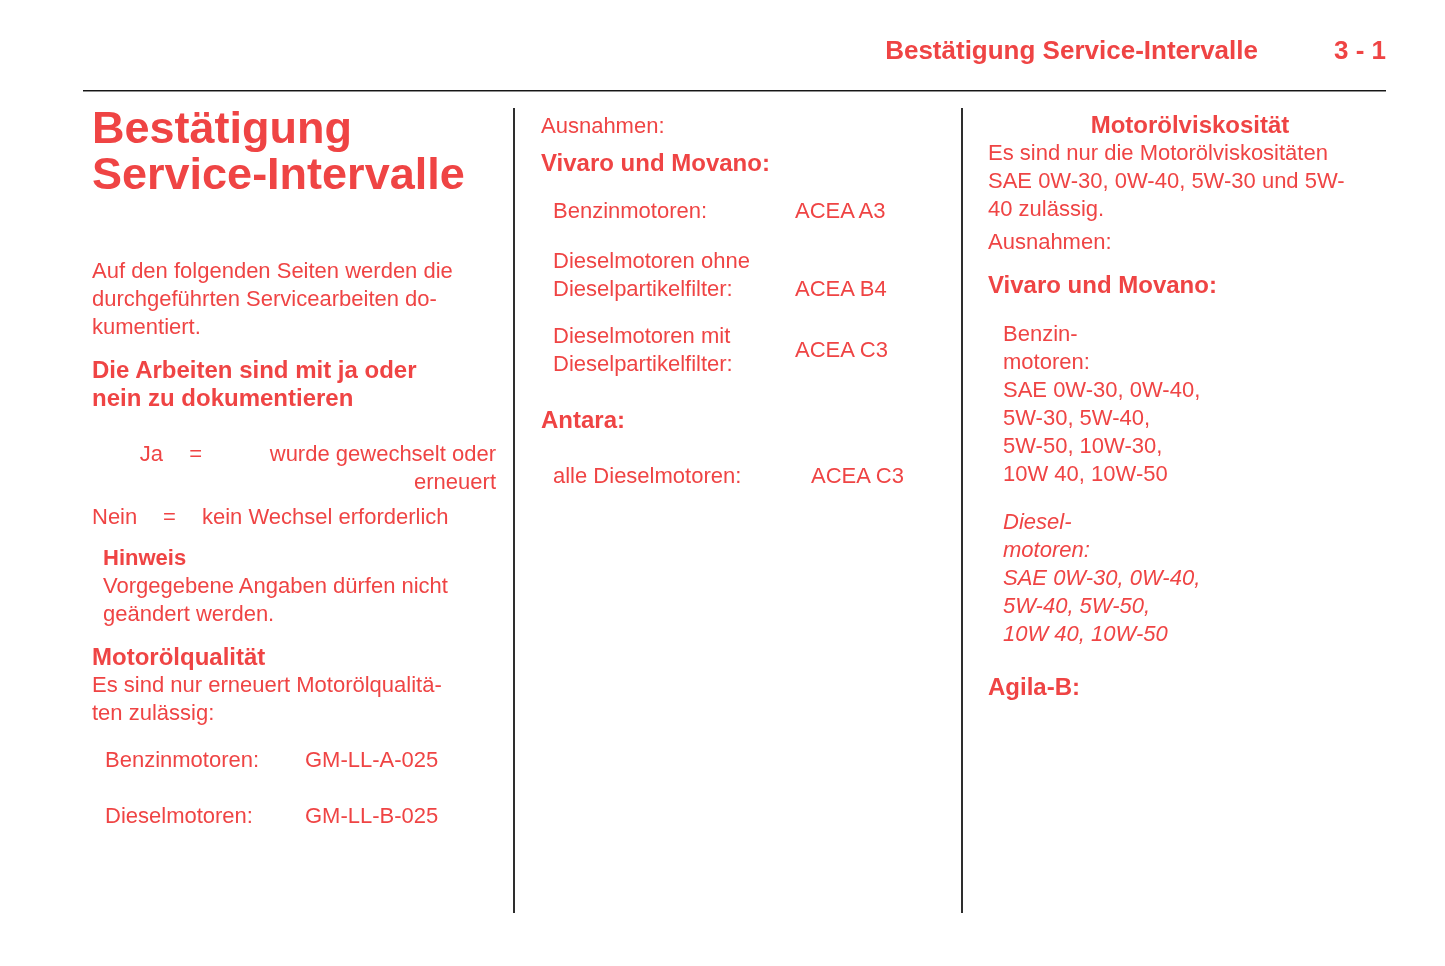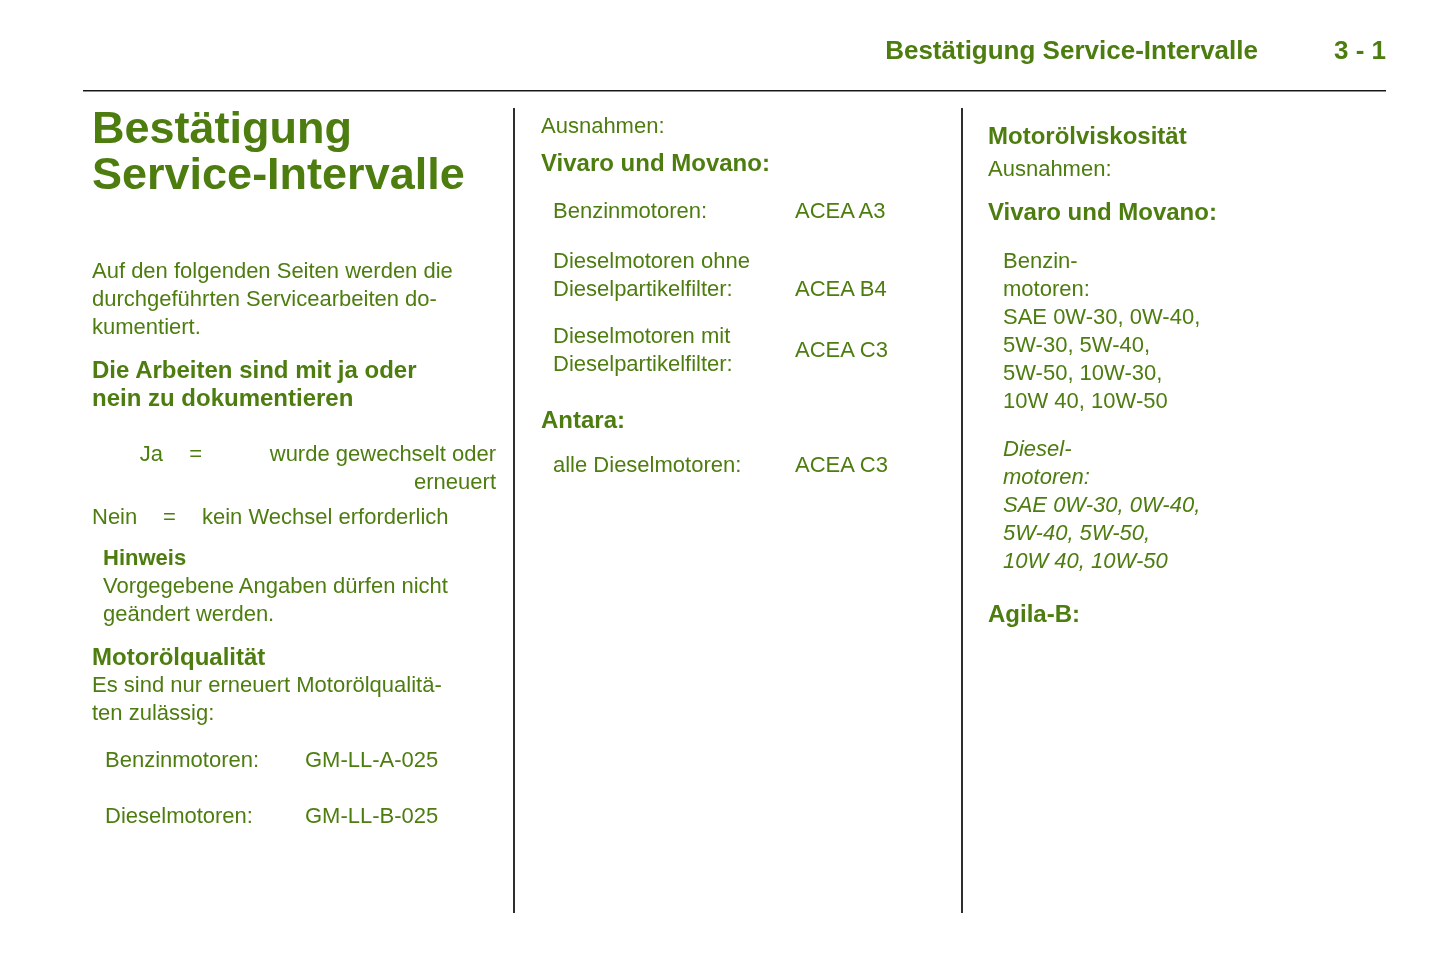--- a/index.html
+++ b/index.html
@@ -2,21 +2,21 @@
 <html><head>
 <meta charset="utf-8">
 <style>
   * { margin: 0; padding: 0; box-sizing: border-box; }
   html, body { background: #ffffff; }
   .page {
     position: relative;
     width: 1445px;
     height: 926px;
     background: #ffffff;
-    color: #4d7c0f;
+    color: #ef4444;
     font-family: "Liberation Sans", sans-serif;
     overflow: hidden;
   }
 
   
   .header-text {
     position: absolute;
     top: 34px; left: 83px; width: 1303px;
     text-align: right;
     font-size: 26px; line-height: 32px; font-weight: bold;
@@ -82,24 +82,24 @@
 
   
   .mid-exceptions { margin-top: 7px; }
   .mid-vivaro-heading { margin-top: 9px; }
   .mid-row { padding-left: 12px; }
   .mid-row .kv-label { width: 242px; flex: none; }
   .mid-row-1 { margin-top: 20px; }
   .mid-row-2 { margin-top: 22px; }
   .mid-row-3 { margin-top: 19px; align-items: center; }
   .antara-heading { margin-top: 28px; }
-  .antara-row { margin-top: 17px; }
-
-  
-  .visc-heading { margin-top: 17px; }
+  .antara-row { margin-top: 28px; gap: 16px; }
+
+  
+  .visc-heading { margin-top: 6px; text-align: center; }
   .right-exceptions { margin-top: 5px; }
   .right-vivaro-heading { margin-top: 15px; }
   .right-row { padding-left: 15px; align-items: flex-start; flex-direction: column; }
   .right-row .kv-label { width: 119px; flex: none; }
   .right-row-1 { margin-top: 21px; }
   .right-row-2 { margin-top: 20px; font-style: italic; }
   .agila-heading { margin-top: 25px; }
 </style>
 </head>
 <body>
@@ -180,20 +180,23 @@
     <h2 class="h-section antara-heading">Antara:</h2>
 
     <div class="kv-row mid-row antara-row body-text">
       <span class="kv-label">alle Dieselmotoren:</span>
       <span class="kv-value">ACEA C3</span>
     </div>
   </section>
 
   <section class="col col-right">
     <h2 class="h-section visc-heading">Motorölviskosität</h2>
+    <p class="body-text">Es sind nur die Motorölviskositäten
+SAE 0W-30, 0W-40, 5W-30 und 5W-
+40 zulässig.</p>
 
     <p class="body-text right-exceptions">Ausnahmen:</p>
 
     <h2 class="h-section right-vivaro-heading">Vivaro und Movano:</h2>
 
     <div class="kv-row right-row right-row-1 body-text">
       <span class="kv-label">Benzin-
 motoren:</span>
       <span class="kv-value">SAE 0W-30, 0W-40,
 5W-30, 5W-40,

